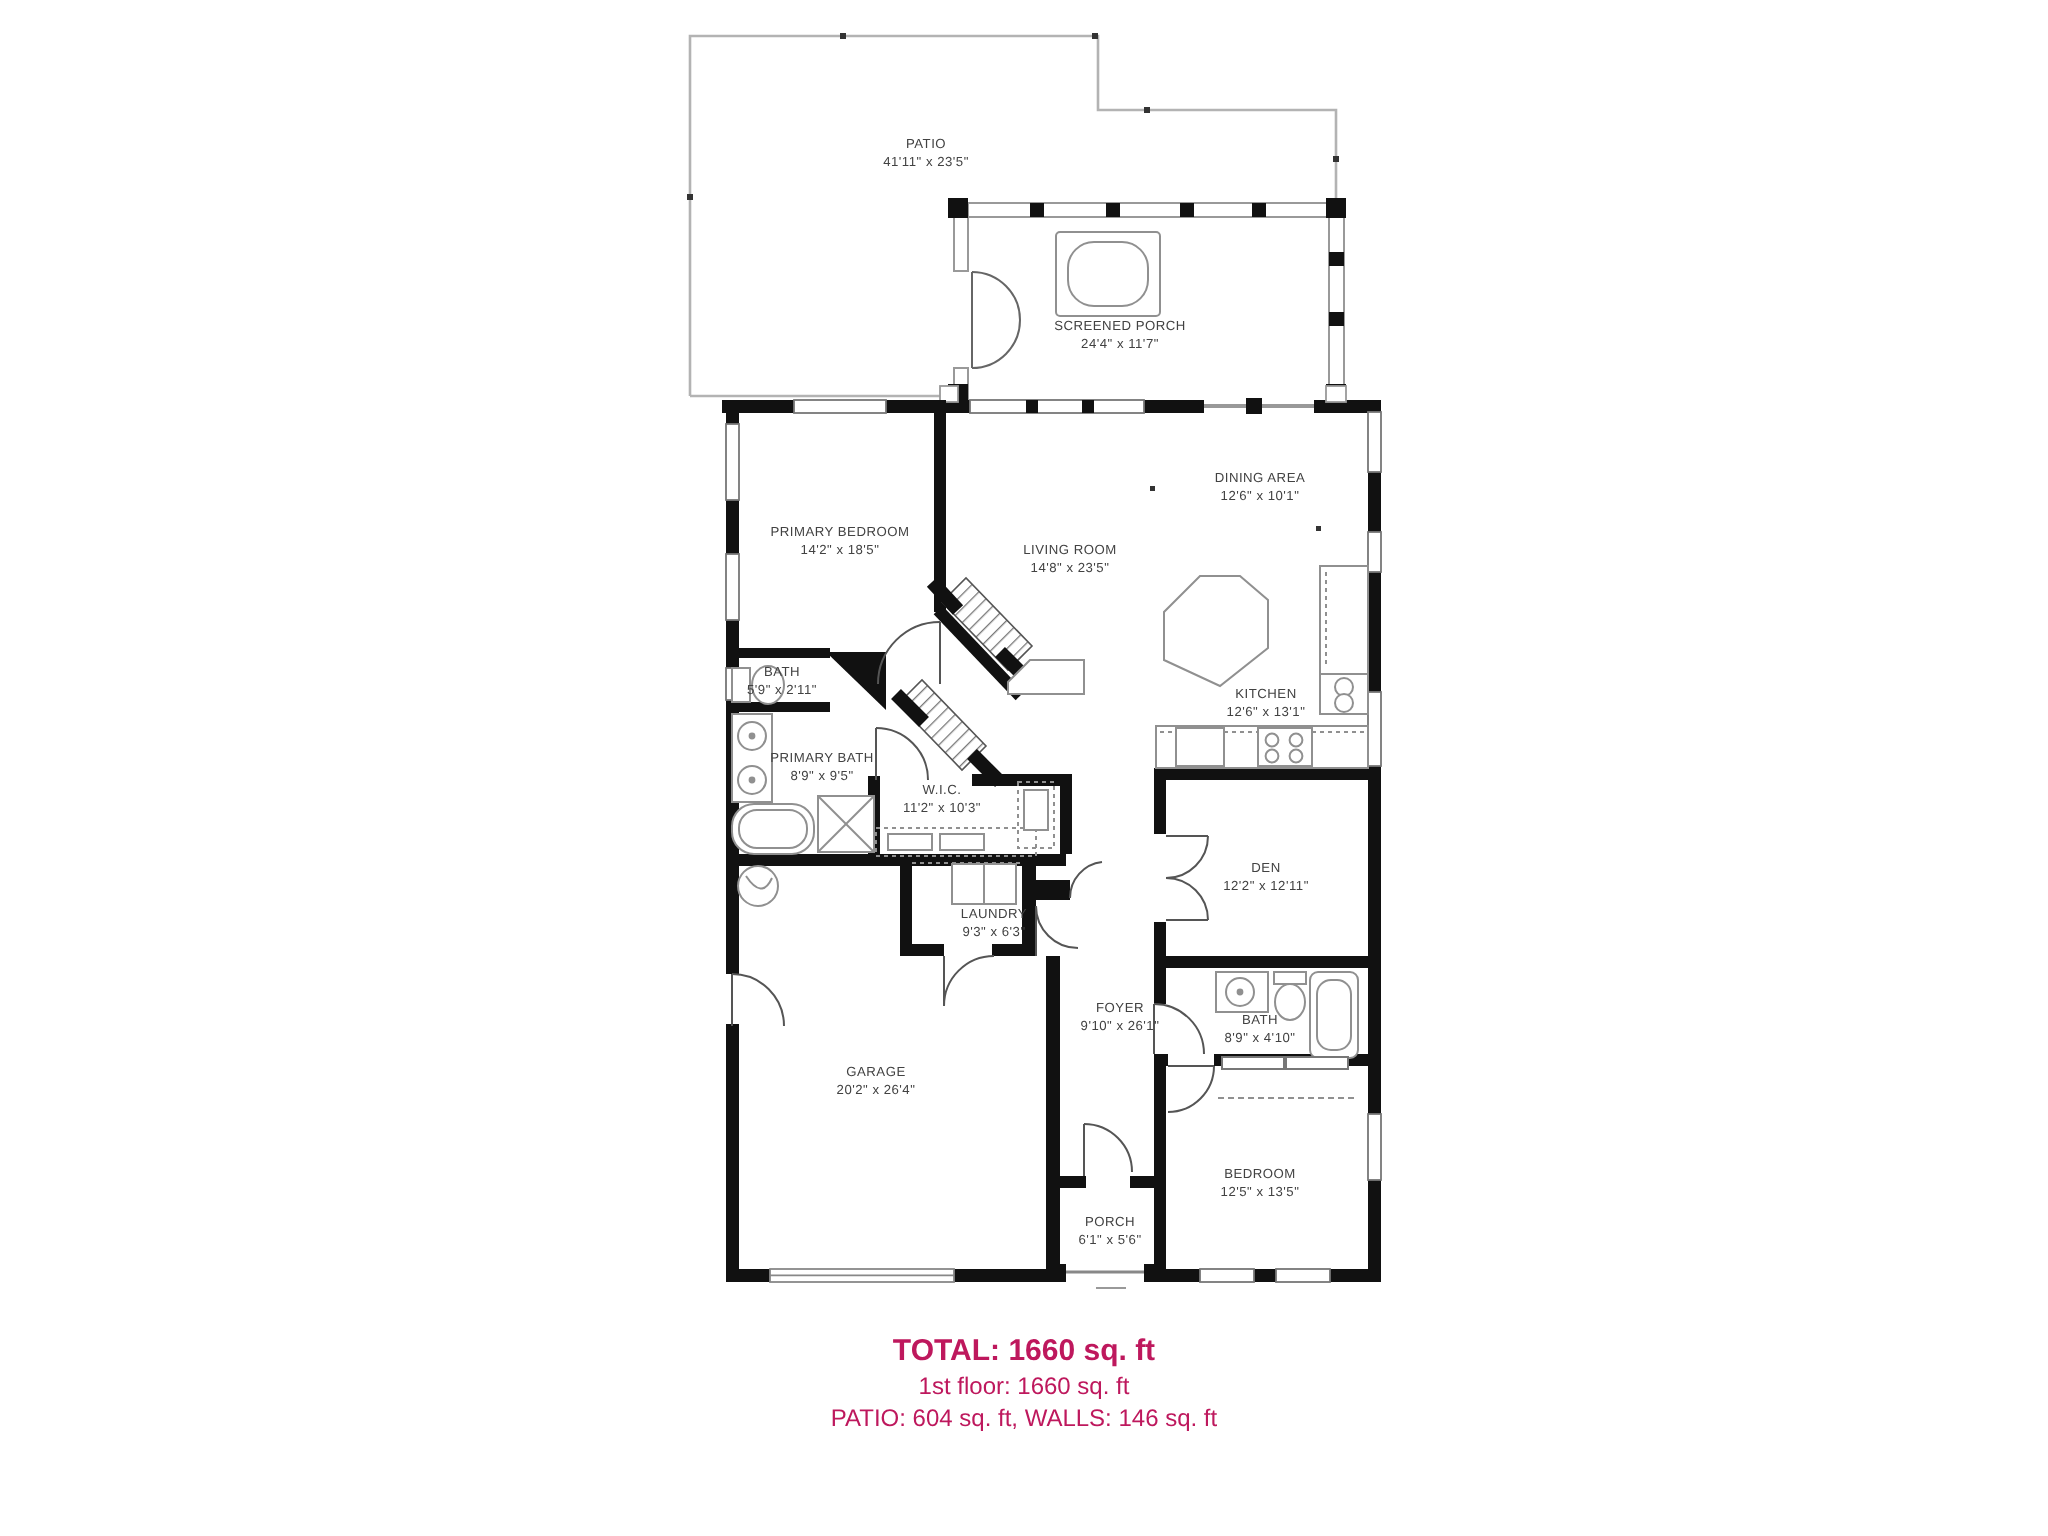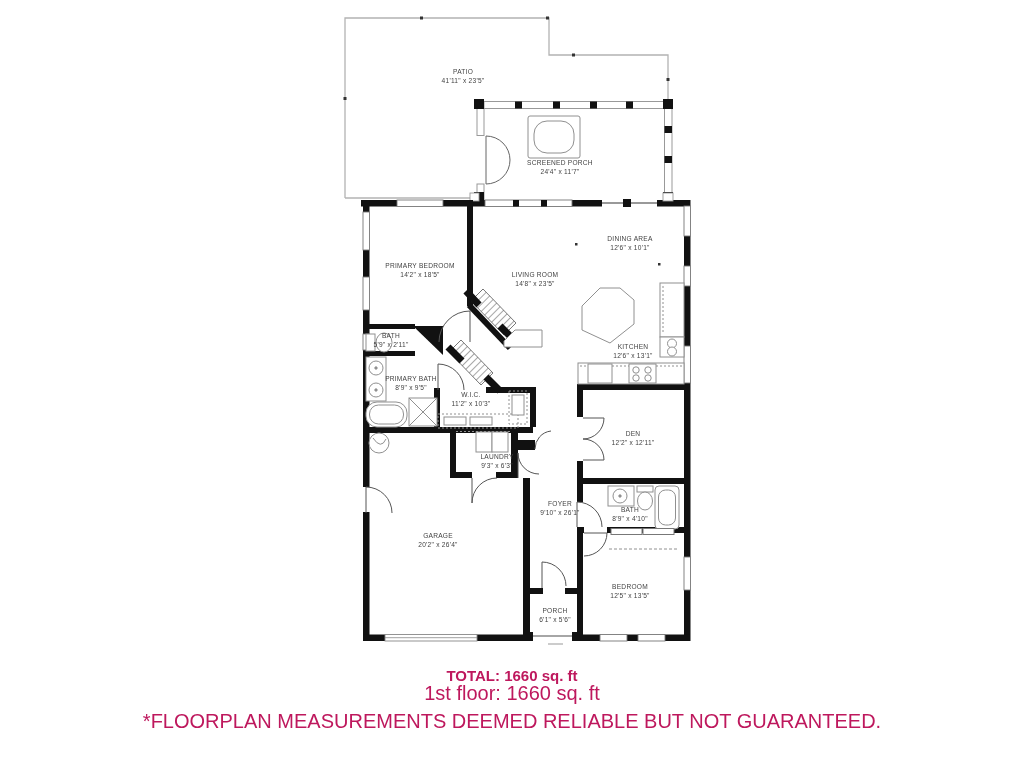--- a/index.html
+++ b/index.html
@@ -2,21 +2,21 @@
 <html><head>
 <meta charset="utf-8">
 <style>
   html,body{margin:0;padding:0;background:#fff;}
   .canvas{position:relative;width:1024px;height:768px;background:#fff;overflow:hidden;
           font-family:"Liberation Sans",sans-serif;}
   svg{position:absolute;left:0;top:0;}
   .room-name,.room-dims{font-family:"Liberation Sans",sans-serif;font-size:6.6px;
           fill:#424242;letter-spacing:.25px;}
   .summary{position:absolute;left:0;right:0;top:668px;text-align:center;color:#be185d;}
-  .summary p{margin:0;font-size:20px;line-height:16.5px;}
+  .summary p{margin:0;font-size:12px;line-height:16.5px;}
   .summary .total{font-weight:700;font-size:15px;}
   .summary .disclaimer{margin-top:12px;}
 </style>
 </head>
 <body>
 
 <div class="canvas">
 <svg width="1024" height="768" viewBox="0 0 1024 768">
   <defs>
     <pattern id="hatch" width="5" height="5" patternUnits="userSpaceOnUse" patternTransform="rotate(45)">
@@ -285,15 +285,15 @@
     <text class="room-name" x="555" y="613">PORCH</text>
     <text class="room-dims" x="555" y="622">6'1" x 5'6"</text>
     <text class="room-name" x="630" y="589">BEDROOM</text>
     <text class="room-dims" x="630" y="598">12'5" x 13'5"</text>
   </g>
 </svg>
 
 <div class="summary">
   <p class="total">TOTAL: 1660 sq. ft</p>
   <p>1st floor: 1660 sq. ft</p>
-  <p class="disclaimer">*FLOORPLAN MEASUREMENTS DEEMED RELIABLE BUT NOT GUARANTEED.</p>
+  <p>PATIO: 604 sq. ft, WALLS: 146 sq. ft</p>
 </div>
 </div>
 
 </body></html>

